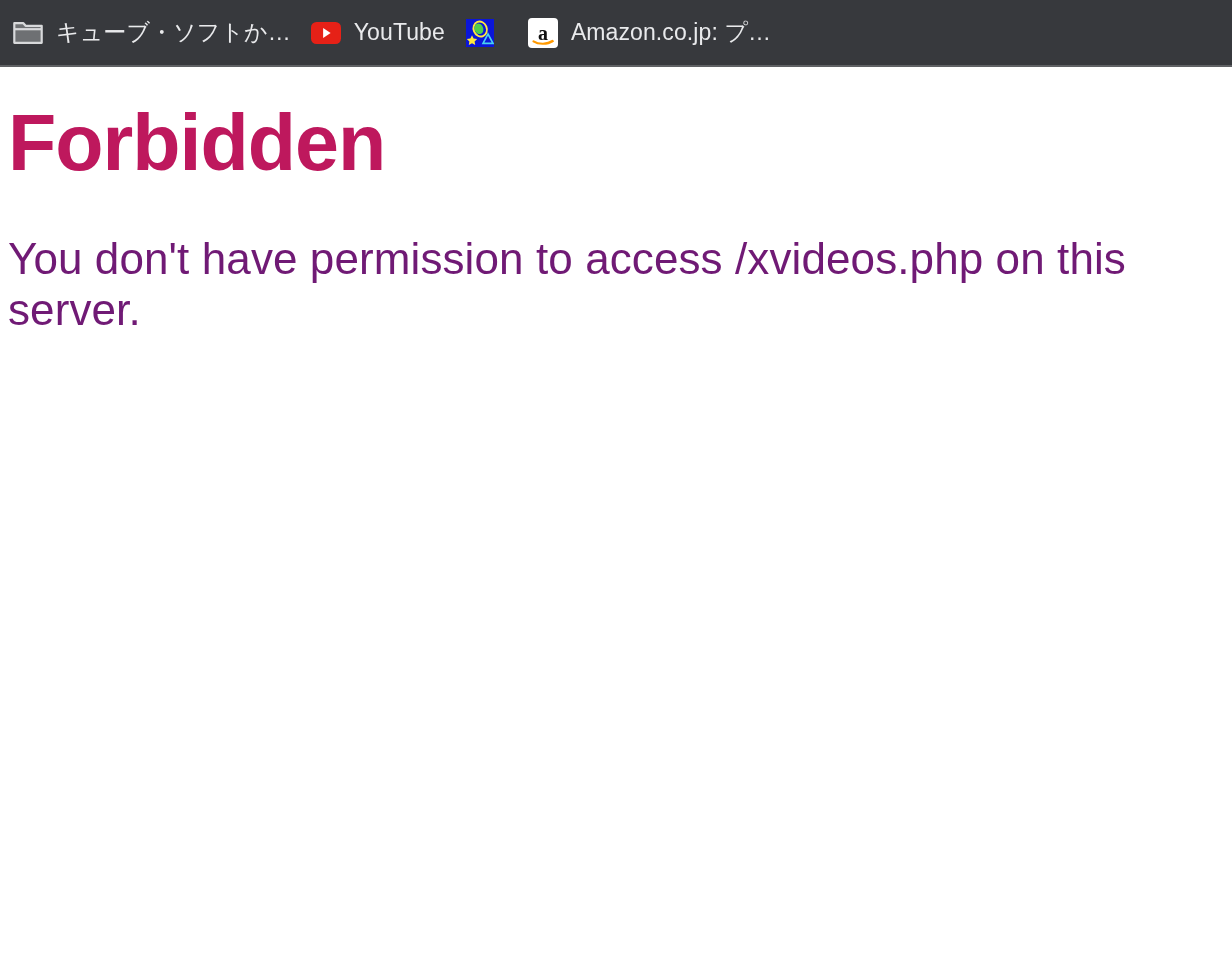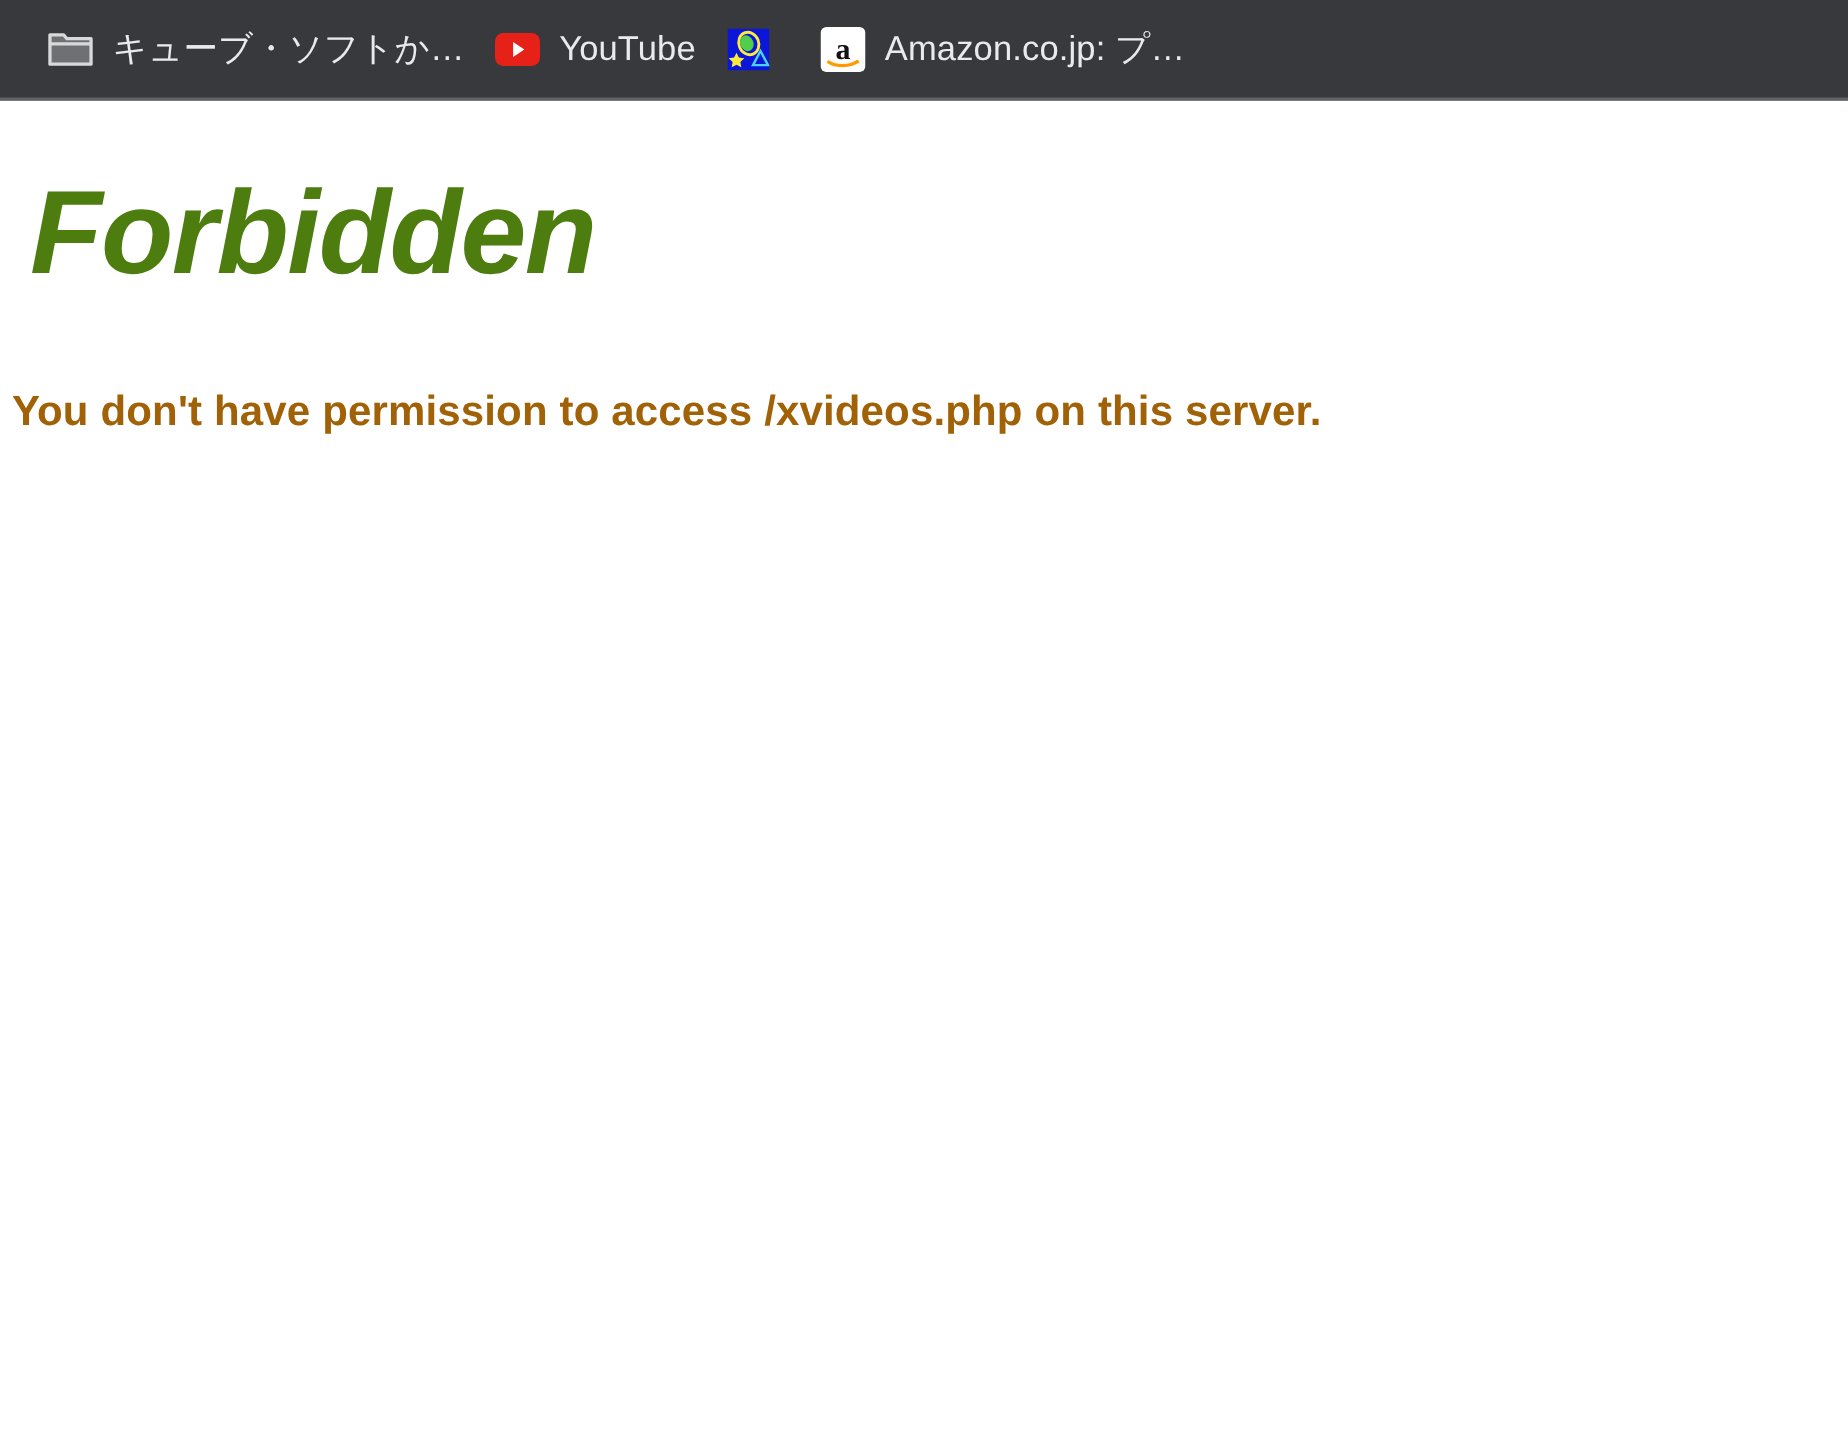--- a/index.html
+++ b/index.html
@@ -14,21 +14,21 @@
     overflow: hidden;
   }
 
   
   #bookmarks-bar {
     height: 67px;
     background: #37393d;
     border-bottom: 2px solid #5f6164;
     display: flex;
     align-items: center;
-    padding-left: 22px;
+    padding-left: 3px;
     box-sizing: border-box;
     overflow: hidden;
     white-space: nowrap;
   }
   .bookmark {
     display: flex;
     align-items: center;
     height: 48px;
     padding: 0 10px;
     border-radius: 5px;
@@ -59,38 +59,37 @@
   .ic-maps   { width: 26px; height: 32px; display:block; }
 
   
   #page-content {
     padding: 0 8px;
     background: #ffffff;
     height: calc(962px - 69px);
     box-sizing: border-box;
   }
   #error-heading {
-    margin: 12px;
+    margin: 0;
     padding: 0;
     font-size: 79px;
     font-weight: 700;
     line-height: 1.0;
-    color: #4d7c0f;
+    color: #be185d;
     letter-spacing: -1px;
     padding-top: 36px;
-    font-style: italic;
   }
   #error-message {
     margin: 0;
     padding: 0;
     padding-top: 52px;
-    font-size: 28px;
-    font-weight: 700;
+    font-size: 44px;
+    font-weight: 400;
     line-height: 1.15;
-    color: #a16207;
+    color: #701a75;
     letter-spacing: 0.1px;
   }
 </style>
 </head>
 <body>
 
 <div id="bookmarks-bar">
 
   <div class="bookmark">
     <span class="bm-icon">

